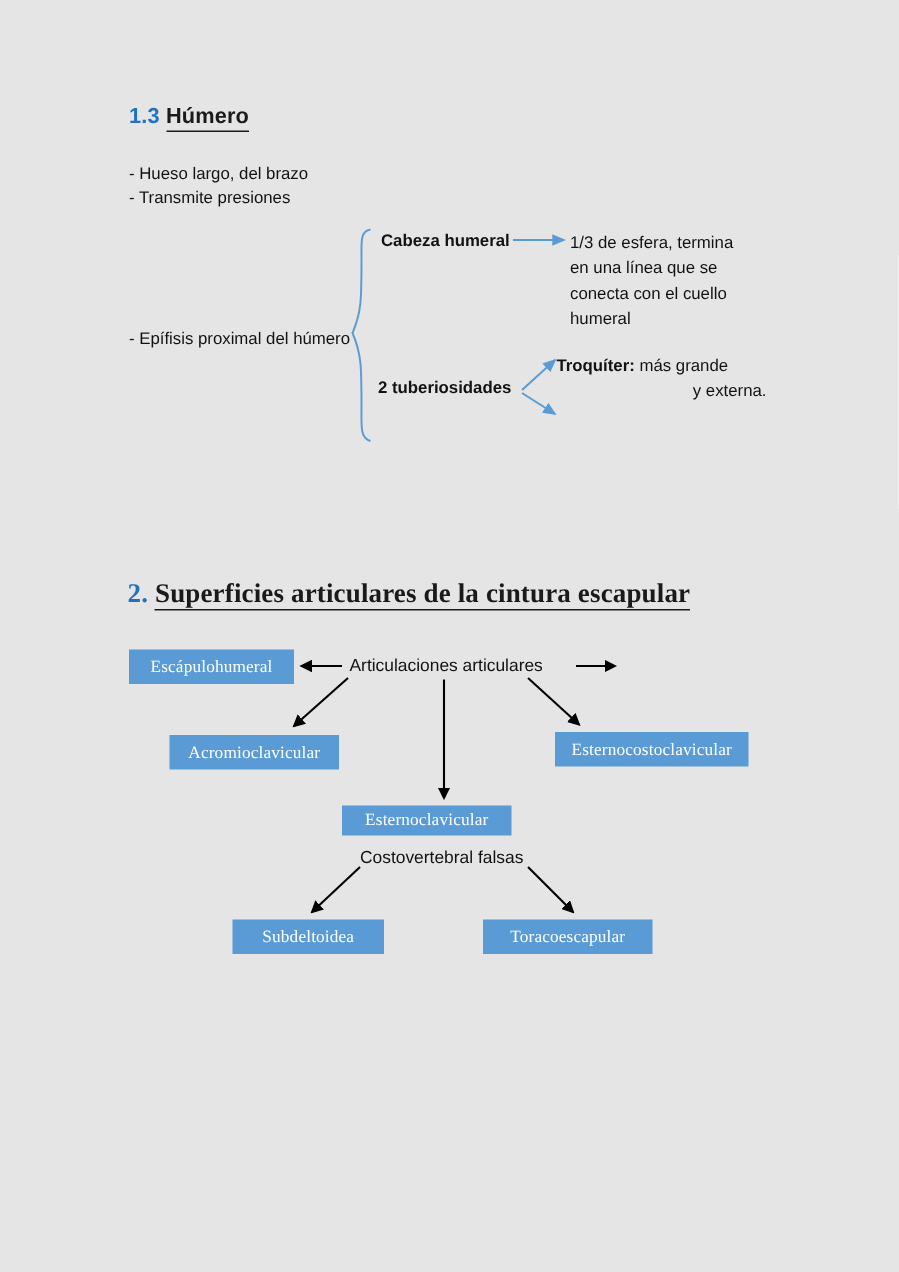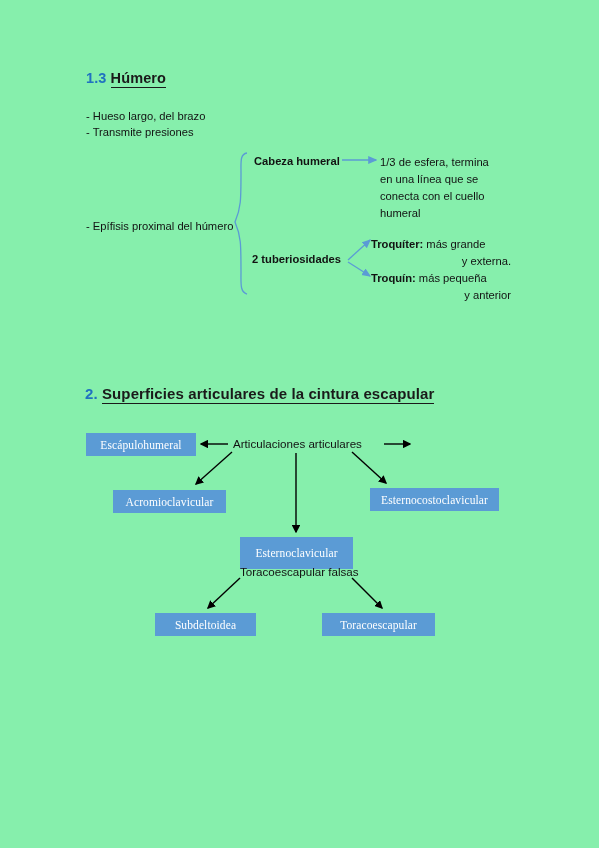--- a/index.html
+++ b/index.html
@@ -12,21 +12,21 @@
     height: 848px;
     position: relative;
     font-family: "Liberation Sans", sans-serif;
     color: #000000;
     overflow: hidden;
   }
 
   .page {
     position: absolute;
     inset: 0;
-    background: #86efac;
+    background: #e5e5e5;
   }
   .nowrap { white-space: nowrap; }
 
   .h-sec {
     position: absolute;
     font-size: 14.5px;
     font-weight: bold;
     letter-spacing: 0.1px;
     white-space: nowrap;
   }
@@ -126,47 +126,43 @@
     <div>humeral</div>
   </div>
 
   <div class="brace-node" style="left:252px; top:253px;">2 tuberiosidades</div>
 
   <div class="brace-desc" style="left:371px; top:236px; width:140px;">
     <div class="nowrap"><b>Troquíter:</b><span> más grande</span></div>
     <div class="right-al">y externa.</div>
   </div>
 
-  <div class="brace-desc" style="left:371px; top:270px; width:140px;">
-    <div class="nowrap"><b>Troquín:</b><span> más pequeña</span></div>
-    <div class="right-al">y anterior</div>
-  </div>
-
-
-  <div class="h-sec" style="left:85px; top:385px; font-size:15px;">
+
+
+  <div class="h-sec" style="left:85px; top:385px; font-size:18px;font-family:Liberation Serif, serif;">
     <span class="h-num">2.</span>
     <span class="h-txt">Superficies articulares de la cintura escapular</span>
   </div>
 
   <div class="fc-box" style="left:86px;  top:433px; width:110px; height:23px;">Escápulohumeral</div>
 
 
   <div class="fc-box" style="left:113px; top:490px; width:113px; height:23px;">Acromioclavicular</div>
 
   <div class="fc-box" style="left:370px; top:488px; width:129px; height:23px;">Esternocostoclavicular</div>
 
-  <div class="fc-box" style="left:240px; top:537px; width:113px; height:32px;">Esternoclavicular</div>
+  <div class="fc-box" style="left:228px; top:537px; width:113px; height:20px;">Esternoclavicular</div>
 
   <div class="fc-box" style="left:155px; top:613px; width:101px; height:23px;">Subdeltoidea</div>
 
   <div class="fc-box" style="left:322px; top:613px; width:113px; height:23px;">Toracoescapular</div>
 
   <div class="fc-plain" style="left:233px; top:437px;">Articulaciones articulares</div>
 
-  <div class="fc-plain" style="left:240px; top:565px;">Toracoescapular falsas</div>
+  <div class="fc-plain" style="left:240px; top:565px;">Costovertebral falsas</div>
 
   <svg class="overlay" viewBox="0 0 599 848">
     <defs>
       <marker id="arrow-blue" markerWidth="7" markerHeight="7" refX="6" refY="3" orient="auto" markerUnits="strokeWidth">
         <path d="M0,0 L7,3 L0,6 z" fill="#5B9BD5"></path>
       </marker>
       <marker id="arrow-black" markerWidth="6" markerHeight="6" refX="5" refY="3" orient="auto" markerUnits="strokeWidth">
         <path d="M0,0 L6,3 L0,6 z" fill="#000000"></path>
       </marker>
     </defs>

